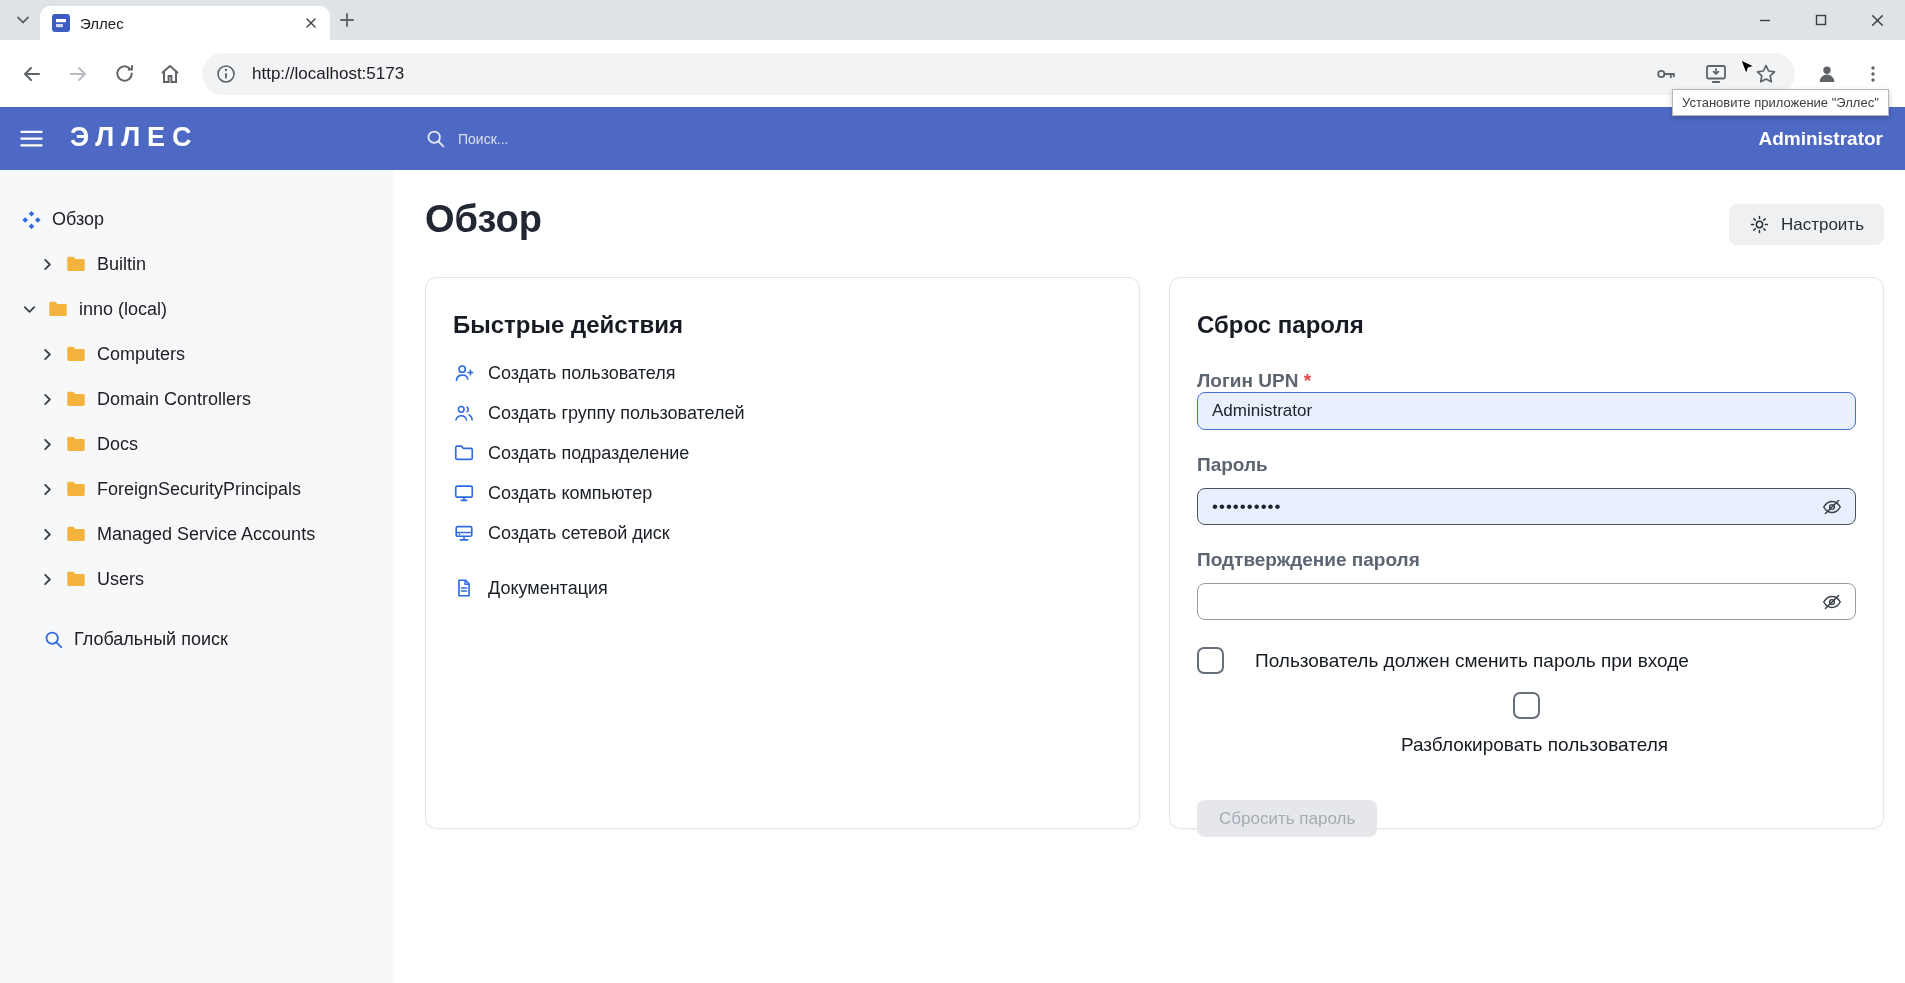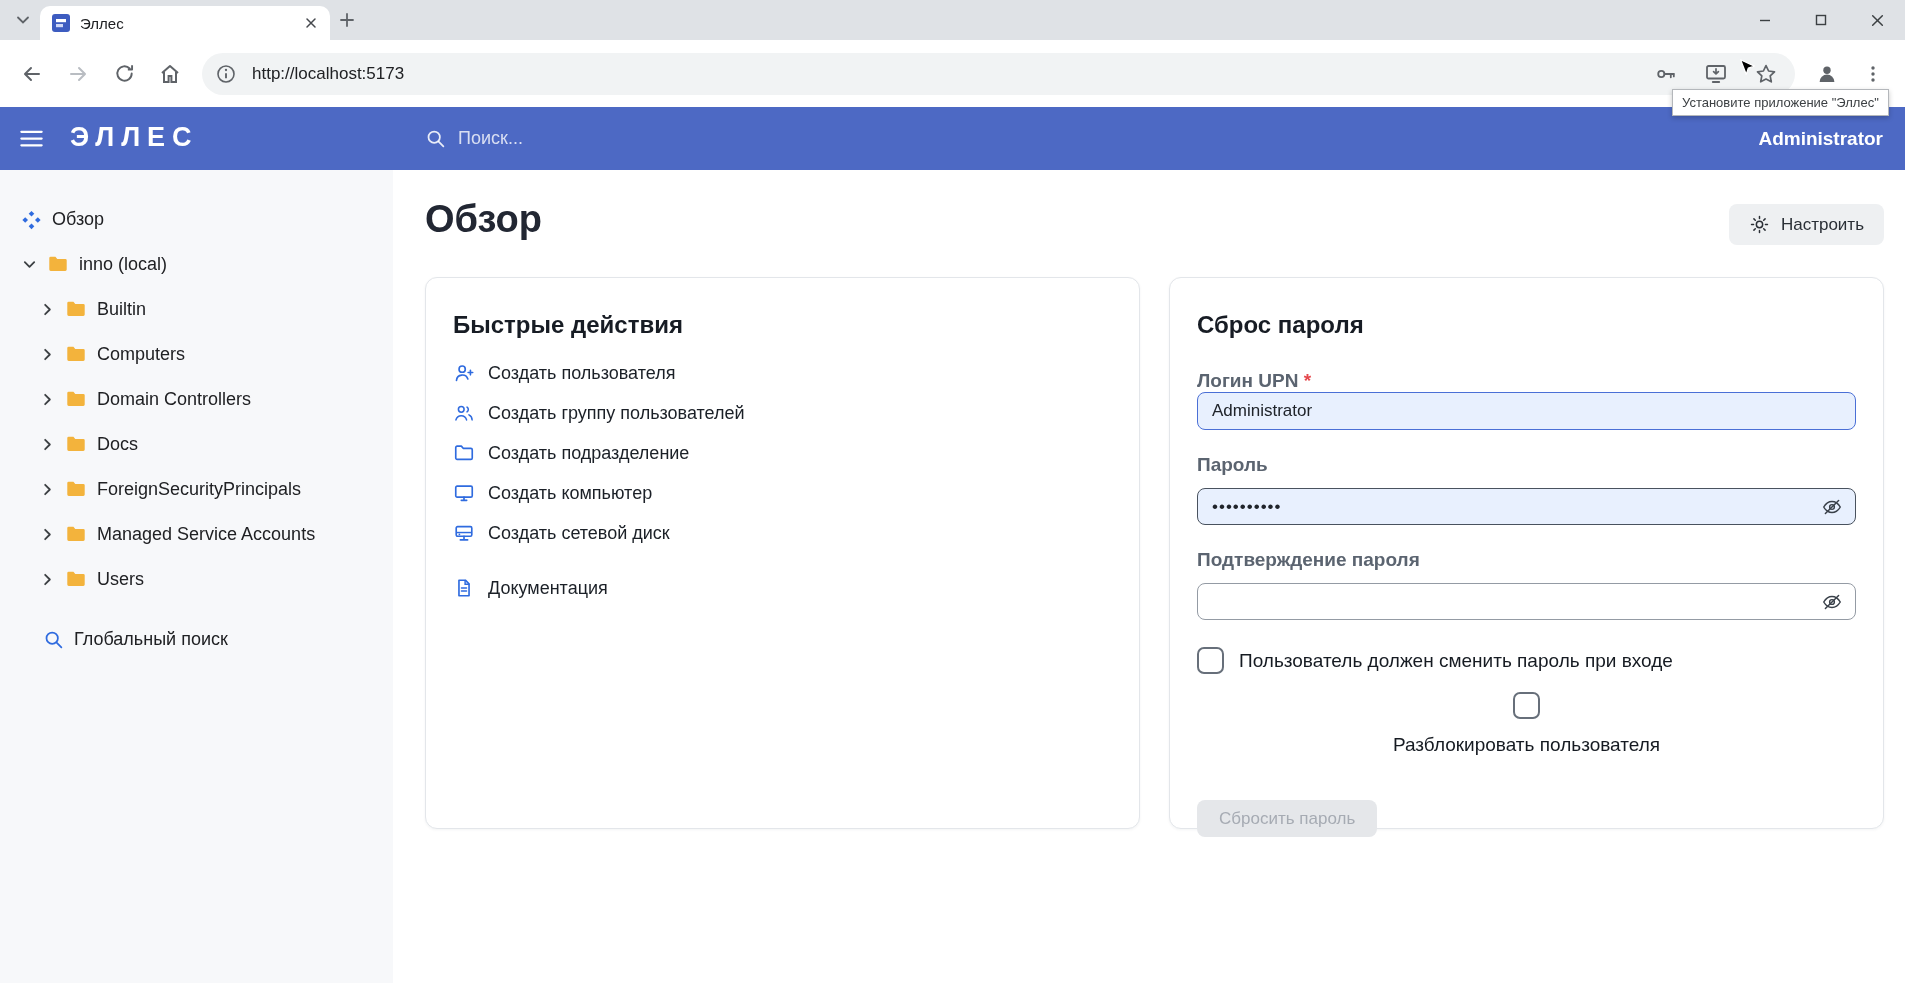--- a/index.html
+++ b/index.html
@@ -31,21 +31,21 @@
     border:1px solid #b4b7bb; box-shadow:0 2px 5px rgba(0,0,0,.22); padding:0 9px; font-size:13px; color:#3c4043;
     z-index:50; white-space:nowrap; }
   .mouse-cursor { position:absolute; top:57px; left:1736px; z-index:60; pointer-events:none; }
 
   
   .app-header { height:63px; background:#4d69c4; position:relative; }
   .hamburger { position:absolute; left:18px; top:18px; }
   .logo { position:absolute; left:70px; top:15px; color:#fff; font-size:27px; font-weight:bold; letter-spacing:7px; }
   .header-search { position:absolute; left:425px; top:0; height:63px; display:flex; align-items:center; gap:12px;
     color:rgba(255,255,255,.88); cursor:text; }
-  .header-search .ph { font-size:18px; color:rgba(255,255,255,.78); }
+  .header-search .ph { font-size:14px; color:rgba(255,255,255,.78); }
   .header-user { position:absolute; right:22px; top:0; height:63px; display:flex; align-items:center; color:#fff; font-size:19px; font-weight:bold; }
 
   
   .app-body { display:flex; height:813px; }
   .sidebar { width:393px; flex-shrink:0; background:#f7f8fa; padding-top:34px; }
   .side-row { height:30px; display:flex; align-items:center; gap:10px; margin-top:15px; font-size:18px; color:#202124; cursor:pointer; }
   .side-row:first-child { margin-top:0; }
   .row-pad-a { padding-left:21px; }
   .row-pad-root { padding-left:22px; }
   .row-pad-child { padding-left:40px; }
@@ -76,21 +76,21 @@
   .input-login { height:38px; background:#e8f0fe; border:1px solid #4a6fd6; }
   .input-password { height:37px; margin-top:12px; background:#e8f0fe; border:1px solid #49525e; letter-spacing:1px; }
   .input-confirm { height:37px; margin-top:12px; background:#fff; border:1px solid #949ba4; }
   .eye-btn { position:absolute; right:10px; top:50%; transform:translateY(-50%); color:#394049; width:28px; height:28px;
     display:flex; align-items:center; justify-content:center; }
   .eye-btn.pw { top:calc(50% + 6px); }
 
   .check-row { display:flex; align-items:center; gap:15px; margin-top:27px; cursor:pointer; }
   .check-row + .check-row { margin-top:18px;flex-direction:column; }
   .checkbox { width:27px; height:27px; border:2px solid #676f7a; border-radius:7px; background:#fff; flex-shrink:0; }
-  .check-label { font-size:19px; color:#161b22; }
+  .check-label { font-size:19px; color:#161b22;margin-left:16px; }
 
   .submit-btn { margin-top:44px; height:37px; padding:0 22px; background:#e5e7ea; color:#a6abb3; border-radius:8px;
     font-size:17px; display:inline-flex; align-items:center; cursor:default; }
 </style>
 </head>
 <body>
 
 <div class="tabstrip">
   <button class="ts-btn">
     <svg width="16" height="16" viewBox="0 0 16 16">
@@ -238,46 +238,46 @@
         <svg width="21" height="21" viewBox="0 0 24 24" fill="#2f6bdf">
             <path d="M12 2.2l3.2 3.2L12 8.6 8.8 5.4z"></path>
             <path d="M4.8 9.4L8 12.6l-3.2 3.2L1.6 12.6z"></path>
             <path d="M19.2 9.4l3.2 3.2-3.2 3.2-3.2-3.2z"></path>
             <path d="M12 16.6l3.2 3.2L12 23l-3.2-3.2z"></path>
           </svg>
       </span>
       <span>Обзор</span>
     </div>
 
+    <div class="side-row row-pad-child">
+      <span class="tree-chevron">
+          <svg width="15" height="15" viewBox="0 0 16 16">
+            <path d="M5.5 3l5 5-5 5" fill="none" stroke="currentColor" stroke-width="1.9" stroke-linecap="round" stroke-linejoin="round"></path>
+          </svg>
+        </span>
+      <span>
+          <svg width="22" height="22" viewBox="0 0 24 24">
+            <path d="M2.5 5.5A1.5 1.5 0 0 1 4 4h5.2l2 2.5H20a1.5 1.5 0 0 1 1.5 1.5v10a1.5 1.5 0 0 1-1.5 1.5H4A1.5 1.5 0 0 1 2.5 18z" fill="#f3b33c"></path>
+          </svg>
+        </span>
+      <span>Builtin</span>
+    </div>
+
     <div class="side-row row-pad-root">
       <span class="tree-chevron">
         <svg width="15" height="15" viewBox="0 0 16 16">
             <path d="M3 5.5l5 5 5-5" fill="none" stroke="currentColor" stroke-width="1.9" stroke-linecap="round" stroke-linejoin="round"></path>
           </svg>
       </span>
       <span>
         <svg width="22" height="22" viewBox="0 0 24 24">
             <path d="M2.5 5.5A1.5 1.5 0 0 1 4 4h5.2l2 2.5H20a1.5 1.5 0 0 1 1.5 1.5v10a1.5 1.5 0 0 1-1.5 1.5H4A1.5 1.5 0 0 1 2.5 18z" fill="#f3b33c"></path>
           </svg>
       </span>
       <span>inno (local)</span>
-    </div>
-
-    <div class="side-row row-pad-child">
-      <span class="tree-chevron">
-          <svg width="15" height="15" viewBox="0 0 16 16">
-            <path d="M5.5 3l5 5-5 5" fill="none" stroke="currentColor" stroke-width="1.9" stroke-linecap="round" stroke-linejoin="round"></path>
-          </svg>
-        </span>
-      <span>
-          <svg width="22" height="22" viewBox="0 0 24 24">
-            <path d="M2.5 5.5A1.5 1.5 0 0 1 4 4h5.2l2 2.5H20a1.5 1.5 0 0 1 1.5 1.5v10a1.5 1.5 0 0 1-1.5 1.5H4A1.5 1.5 0 0 1 2.5 18z" fill="#f3b33c"></path>
-          </svg>
-        </span>
-      <span>Builtin</span>
     </div>
     <div class="side-row row-pad-child">
       <span class="tree-chevron">
           <svg width="15" height="15" viewBox="0 0 16 16">
             <path d="M5.5 3l5 5-5 5" fill="none" stroke="currentColor" stroke-width="1.9" stroke-linecap="round" stroke-linejoin="round"></path>
           </svg>
         </span>
       <span>
           <svg width="22" height="22" viewBox="0 0 24 24">
             <path d="M2.5 5.5A1.5 1.5 0 0 1 4 4h5.2l2 2.5H20a1.5 1.5 0 0 1 1.5 1.5v10a1.5 1.5 0 0 1-1.5 1.5H4A1.5 1.5 0 0 1 2.5 18z" fill="#f3b33c"></path>

